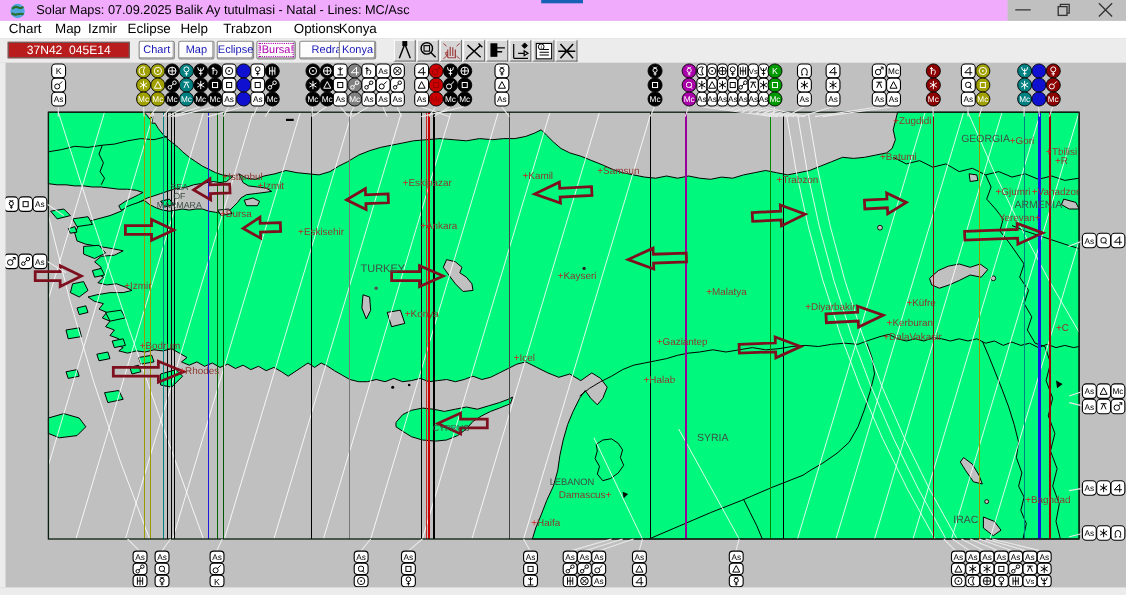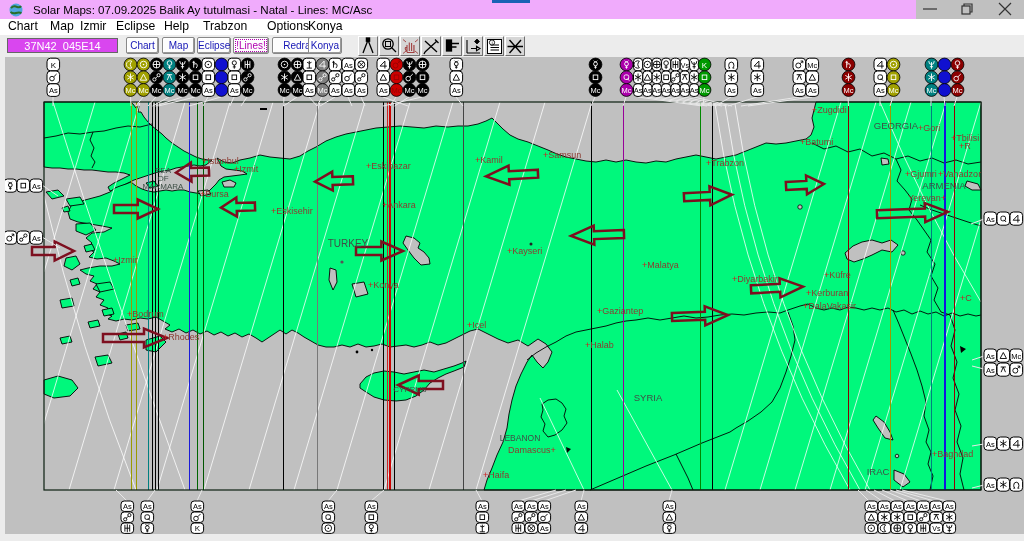--- a/index.html
+++ b/index.html
@@ -1,21 +1,21 @@
 <!DOCTYPE html>
 <html><head><meta charset="utf-8">
 <style>
 *{margin:0;padding:0;box-sizing:border-box}
 body{width:1024px;height:541px;font-family:"Liberation Sans",sans-serif;background:#c0c0c0;position:relative;overflow:hidden;-webkit-font-smoothing:antialiased}
 .titlebar{position:absolute;left:0;top:0;width:916px;height:19px;background:#f0abfc}
 .titlebar .txt{position:absolute;left:33px;top:3px;font-size:11.6px;color:#000}
 .menubar{position:absolute;left:0;top:19px;width:1024px;height:16px;background:#fff;font-size:12.2px}
 .menubar span{position:absolute;top:0px;color:#000}
 .toolbar{position:absolute;left:0;top:35px;width:1024px;height:22px;background:#ececec}
-.coord{position:absolute;left:7px;top:3px;width:111px;height:15px;background:#d946ef;color:#fff;font-size:11px;text-align:center;line-height:15px;border:1px solid #666}
+.coord{position:absolute;left:7px;top:3px;width:111px;height:15px;background:#b91c1c;color:#fff;font-size:11px;text-align:center;line-height:15px;border:1px solid #666}
 .tbtn{position:absolute;top:2px;height:17px;background:#fdfdfd;border:1px solid #888;border-radius:2px;color:#1414b4;font-size:10px;text-align:center;line-height:15px;box-shadow:inset -1px -1px 0 #999,inset 1px 1px 0 #fff}
 .win{position:absolute;top:0;height:19px;width:30px}
 .statusbar{position:absolute;left:0;top:534px;width:1024px;height:7px;background:#ececec}
 .leftedge{position:absolute;left:0;top:57px;width:5px;height:477px;background:#ececec}
 .ibtn{position:absolute;top:0;width:20px;height:20px;background:#d6d6d6;border-top:1px solid #fff;border-left:1px solid #fff;border-right:1.5px solid #707070;border-bottom:1.5px solid #707070}
 </style></head>
 <body>
 <div class="titlebar">
     <div style="position:absolute;left:492px;top:0;width:38px;height:3px;background:#1862b5"></div>
  <svg style="position:absolute;left:9px;top:3px" width="14" height="14" viewBox="0 0 14 14">
@@ -42,21 +42,21 @@
     <span style="left:164px">Help</span>
     <span style="left:203px">Trabzon</span>
  <span style="left:267px">Options</span>
     <span style="left:308px">Konya</span>
 </div>
 <div class="toolbar">
  <div class="coord">37N42&nbsp; 045E14</div>
  <div class="tbtn" style="left:126px;width:33px">Chart</div>
  <div class="tbtn" style="left:162px;width:33px">Map</div>
  <div class="tbtn" style="left:197px;width:34px">Eclipse</div>
- <div class="tbtn" style="left:233px;width:36px;color:#b000b0;outline:1px dotted #b000b0;outline-offset:-3px">!Lines!</div>
+ <div class="tbtn" style="left:233px;width:36px;color:#b000b0;outline:1px dotted #b000b0;outline-offset:-3px">!Bursa!</div>
  <div class="tbtn" style="left:272px;width:57px">Redraw</div>
  <div class="tbtn" style="left:308px;width:34px">Konya</div>
  <div style="position:absolute;left:358px;top:1px;width:168px;height:20px">
   <div class="ibtn" style="left:0px"></div>
       <div class="ibtn" style="left:21px"></div>
       <div class="ibtn" style="left:42px"></div>
       <div class="ibtn" style="left:63px"></div>
       <div class="ibtn" style="left:84px"></div>
       <div class="ibtn" style="left:105px"></div>
       <div class="ibtn" style="left:126px"></div>

